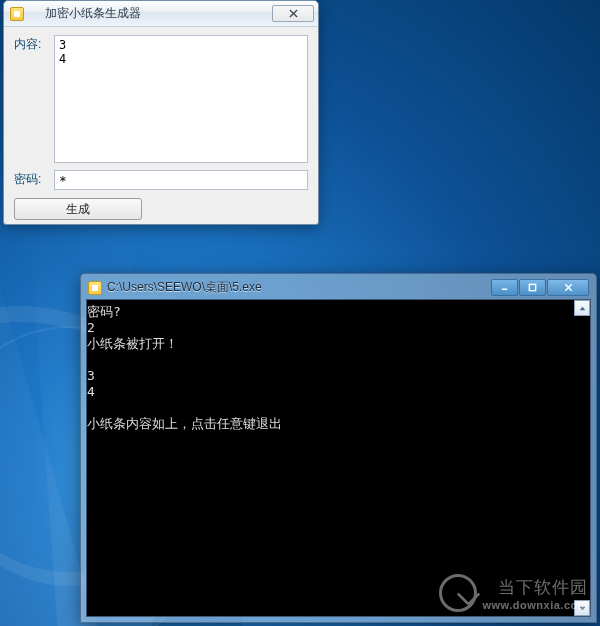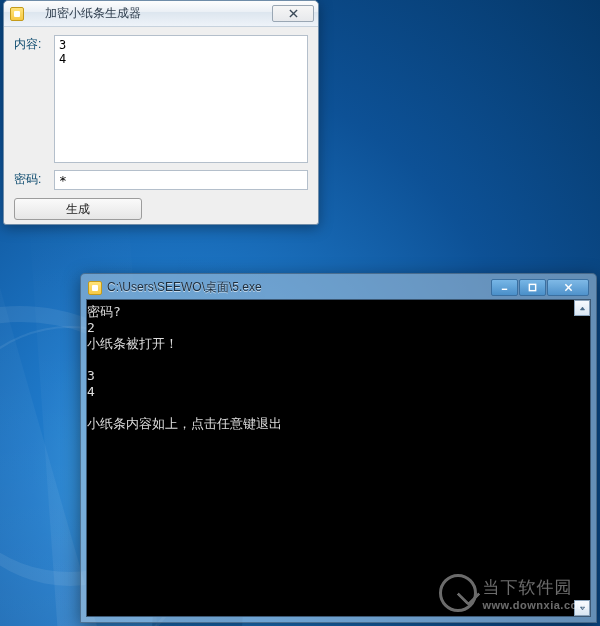--- a/index.html
+++ b/index.html
@@ -182,21 +182,21 @@
       position:relative; margin-right:6px;
     }
     .wm-logo::before {
       content:""; position:absolute; right:-3px; bottom:6px;
       width:14px; height:14px;
       border:3px solid #fff; border-top:none; border-left:none;
       transform:rotate(45deg);
       border-radius:0 0 4px 0;
     }
     .wm-text { color:#fff; }
-    .wm-cn { font-size:17px; font-weight:500; letter-spacing:1px; }
+    .wm-cn { font-size:17px; font-weight:500; letter-spacing:1px;text-align:right; }
     .wm-url { font-size:11px; letter-spacing:0.5px;font-weight:bold; }
   </style>
 </head>
 <body>
 
 <div class="ray ray1"></div>
 <div class="ray ray2"></div>
 <div class="ray ray3"></div>
 <div class="swirl swirl1"></div>
 <div class="swirl swirl2"></div>

